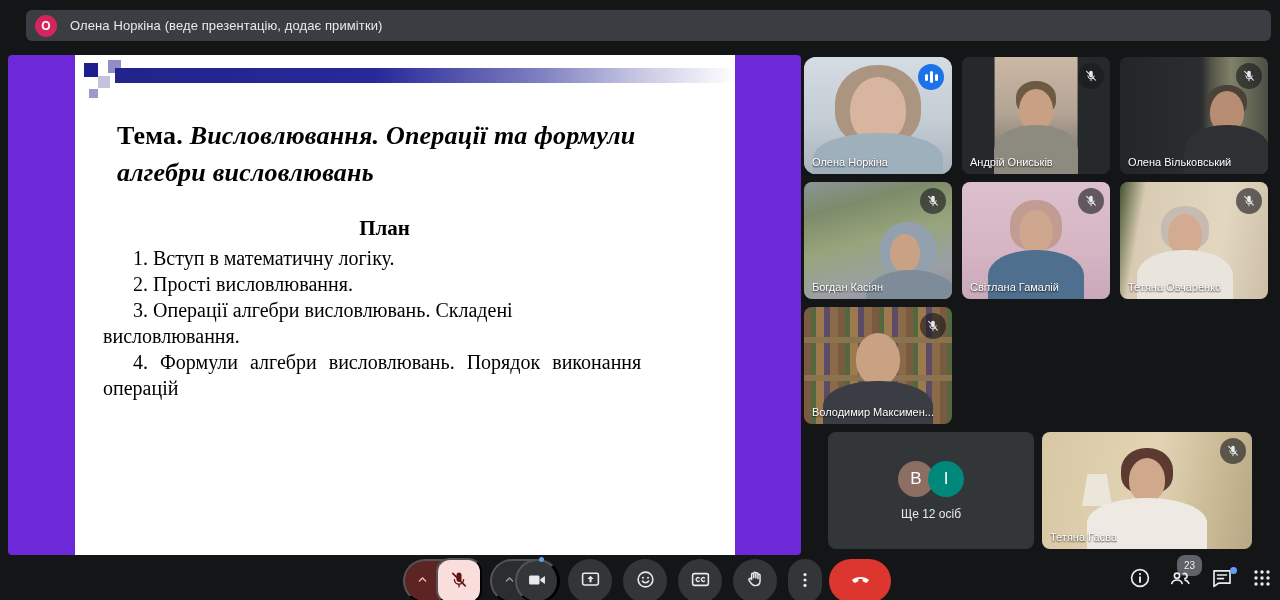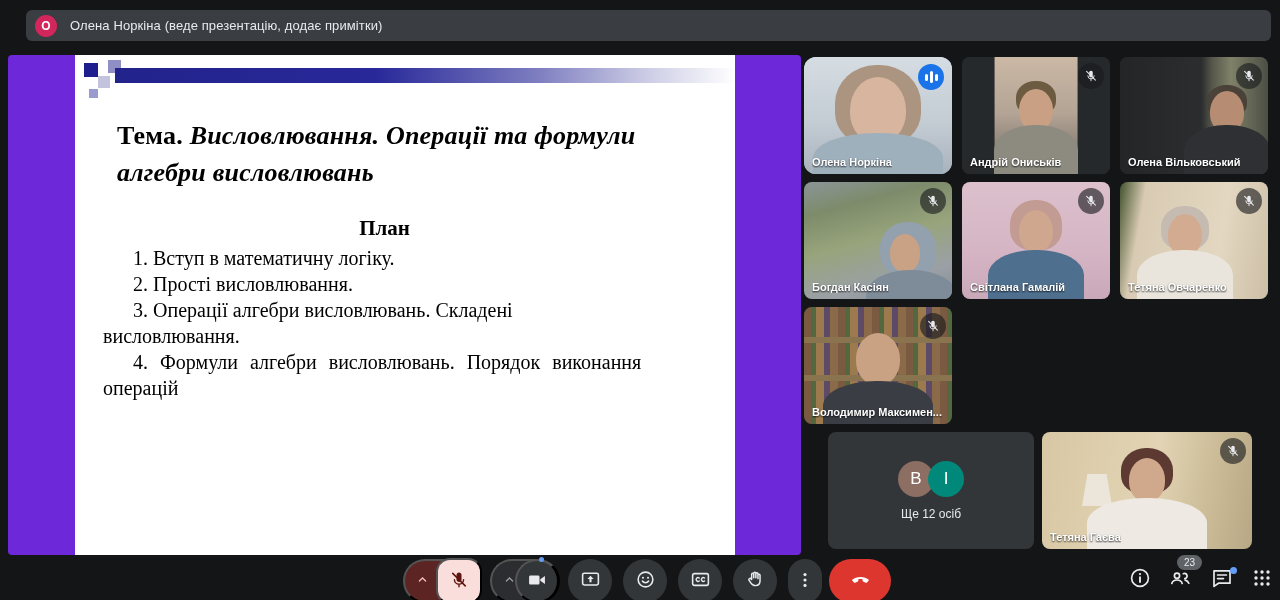--- a/index.html
+++ b/index.html
@@ -40,21 +40,21 @@
   .tile{position:relative;border-radius:8px;overflow:hidden;background:#2b2e31}
   .row4 .tile{height:117px}
   .tile.wide{width:210px}
   .tile.speaking{box-shadow:inset 0 0 0 3px #96b9f9;border-radius:12px}
   .vbg{position:absolute;inset:0}
   .vbg .band,.vbg .prop{display:none;position:absolute}
   .hair,.face,.torso{position:absolute;left:50%;transform:translateX(-50%)}
   .hair{width:46px;height:48px;top:22px;border-radius:48% 48% 40% 40%}
   .face{width:34px;height:42px;top:30px;border-radius:50% 50% 46% 46%}
   .torso{width:96px;height:52px;top:68px;border-radius:48% 48% 0 0}
-  .pname{position:absolute;left:8px;bottom:6px;color:#fff;font-size:11px;font-weight:700;
+  .pname{position:absolute;left:8px;bottom:6px;color:#fff;font-size:11px;font-weight:400;
     text-shadow:0 1px 2px rgba(0,0,0,.85);max-width:88%;white-space:nowrap;overflow:hidden}
   .mute-ind{position:absolute;top:6px;right:6px;width:26px;height:26px;border-radius:50%;
     background:rgba(25,26,29,.62);display:flex;align-items:center;justify-content:center}
   .audio-ind{position:absolute;top:7px;right:8px;width:26px;height:26px;border-radius:50%;
     background:#1a73e8;display:flex;align-items:center;justify-content:center;gap:2px}
   .audio-ind i{width:3px;border-radius:2px;background:#fff}
   .audio-ind .b1,.audio-ind .b3{height:7px}
   .audio-ind .b2{height:12px}
 
   
@@ -125,21 +125,21 @@
   .mic-split .main{left:33px;background:#f9dedc}
   .cam-split{width:70px;margin-right:8px}
   .cam-split .pill{width:70px;background:#2b2d30}
   .cam-split .main{left:25px;background:#333639;border-radius:50%;width:44px;height:44px;top:0}
   .rbtn{width:44px;height:44px;border-radius:50%;background:#333639;display:flex;align-items:center;
     justify-content:center;margin-right:11px;border:none;padding:0}
   .rbtn.narrow{width:34px;border-radius:17px;margin-right:7px}
   .endcall{width:62px;height:44px;border-radius:22px;background:#dc362e;display:flex;align-items:center;justify-content:center;border:none}
   .notif-dot{position:absolute;left:539px;top:1px;width:5px;height:5px;border-radius:50%;background:#669df6}
   .ricon{position:absolute;top:10px;width:24px;height:24px;background:none;border:none;padding:0}
-  .badge23{position:absolute;left:1177px;top:-1px;min-width:25px;height:15px;border-radius:8px;background:#5f6368;
+  .badge23{position:absolute;left:1177px;top:-1px;min-width:25px;height:21px;border-radius:8px;background:#5f6368;
     color:#e8eaed;font-size:10px;font-weight:400;display:flex;align-items:center;justify-content:center}
   .chat-dot{position:absolute;left:1230px;top:11px;width:7px;height:7px;border-radius:50%;background:#669df6}
 </style>
 </head>
 <body>
 
 <div class="banner">
   <div class="avatar">
       <span>O</span>
     </div>

